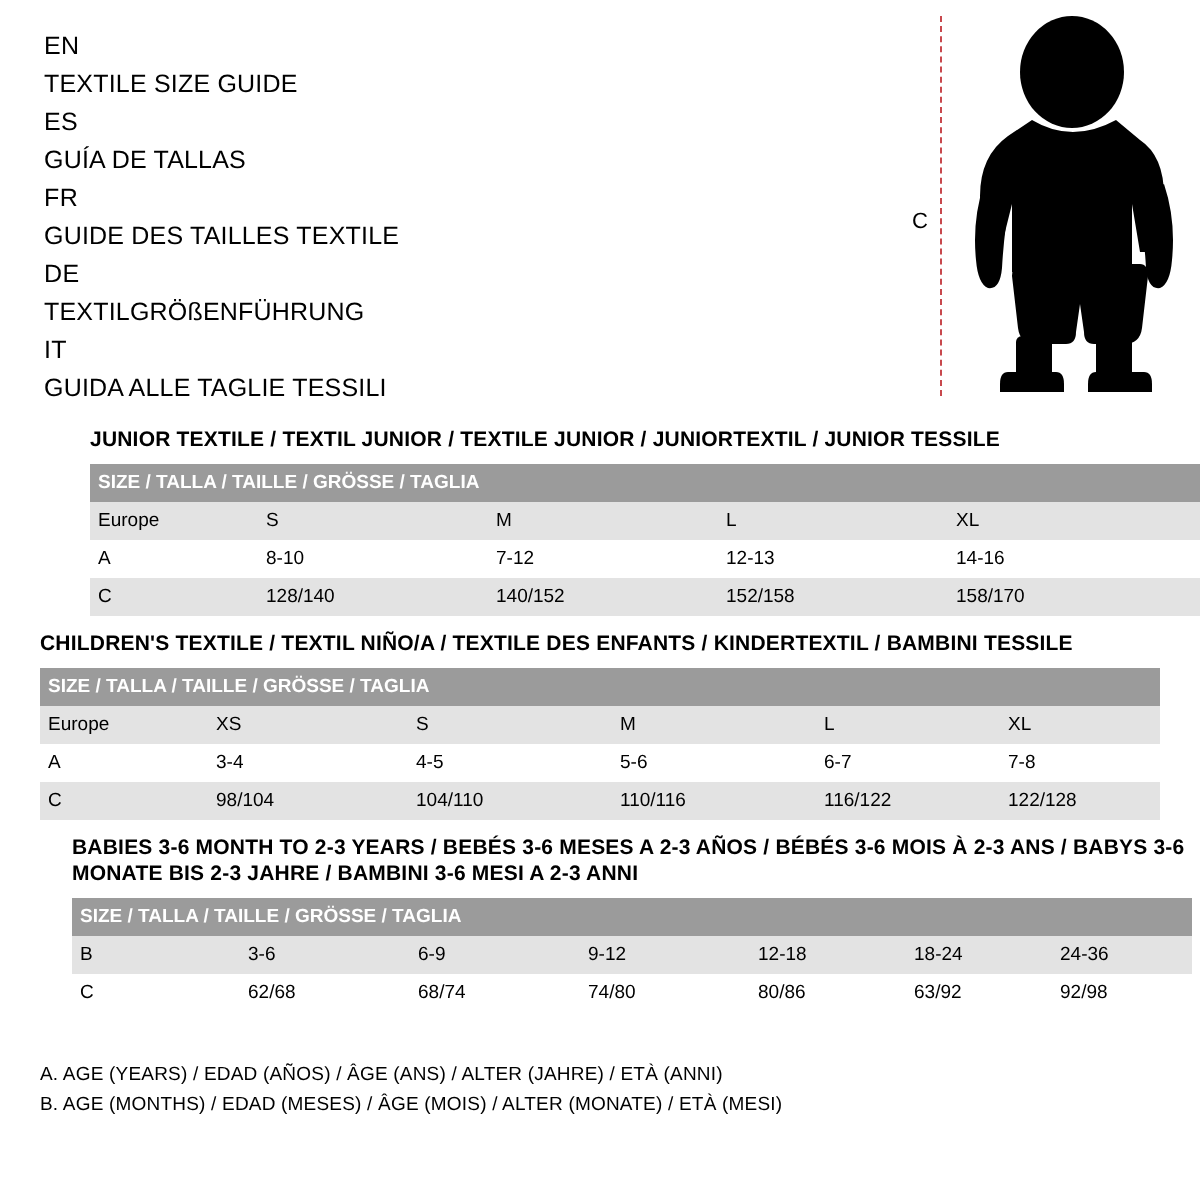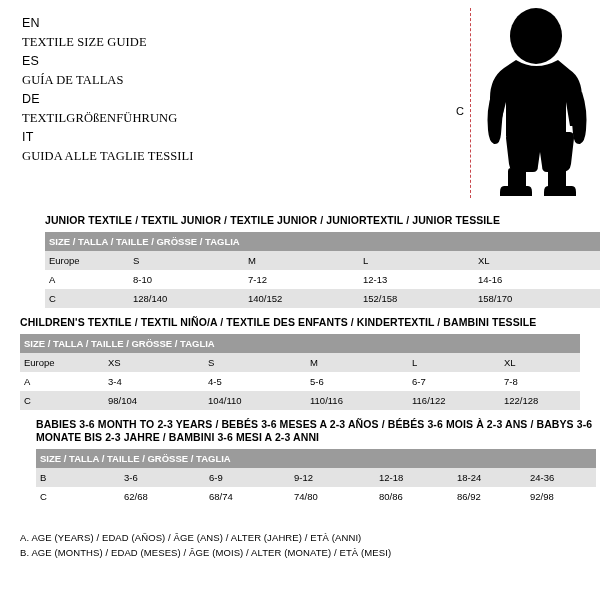--- a/index.html
+++ b/index.html
@@ -35,21 +35,20 @@
     flex-direction: column;
   }
   .lang-code {
     width: 42px;
     font-size: 12.5px;
     letter-spacing: 0.2px;
   }
   .lang-title {
     font-size: 12.5px;
     letter-spacing: 0.1px;
-    font-family: Liberation Serif, serif;
   }
 
   
   .figure {
     position: absolute;
     left: 440px;
     top: 0px;
     width: 160px;
     height: 205px;
   }
@@ -130,20 +129,24 @@
 <div class="page">
 
   <div class="header">
     <div class="header-row">
       <span class="lang-code">EN</span>
       <span class="lang-title">TEXTILE SIZE GUIDE</span>
     </div>
     <div class="header-row">
       <span class="lang-code">ES</span>
       <span class="lang-title">GUÍA DE TALLAS</span>
+    </div>
+    <div class="header-row">
+      <span class="lang-code">FR</span>
+      <span class="lang-title">GUIDE DES TAILLES TEXTILE</span>
     </div>
     <div class="header-row">
       <span class="lang-code">DE</span>
       <span class="lang-title">TEXTILGRÖßENFÜHRUNG</span>
     </div>
     <div class="header-row">
       <span class="lang-code">IT</span>
       <span class="lang-title">GUIDA ALLE TAGLIE TESSILI</span>
     </div>
   </div>
@@ -278,21 +281,21 @@
           <td>12-18</td>
           <td>18-24</td>
           <td>24-36</td>
         </tr>
         <tr class="plain">
           <td>C</td>
           <td>62/68</td>
           <td>68/74</td>
           <td>74/80</td>
           <td>80/86</td>
-          <td>86/92</td>
+          <td>63/92</td>
           <td>92/98</td>
         </tr>
       </tbody>
     </table>
   </div>
 
   <div class="notes">
     <div>A. AGE (YEARS) / EDAD (AÑOS) / ÂGE (ANS) / ALTER (JAHRE) / ETÀ (ANNI)</div>
     <div>B. AGE (MONTHS) / EDAD (MESES) / ÂGE (MOIS) / ALTER (MONATE) / ETÀ (MESI)</div>
   </div>

